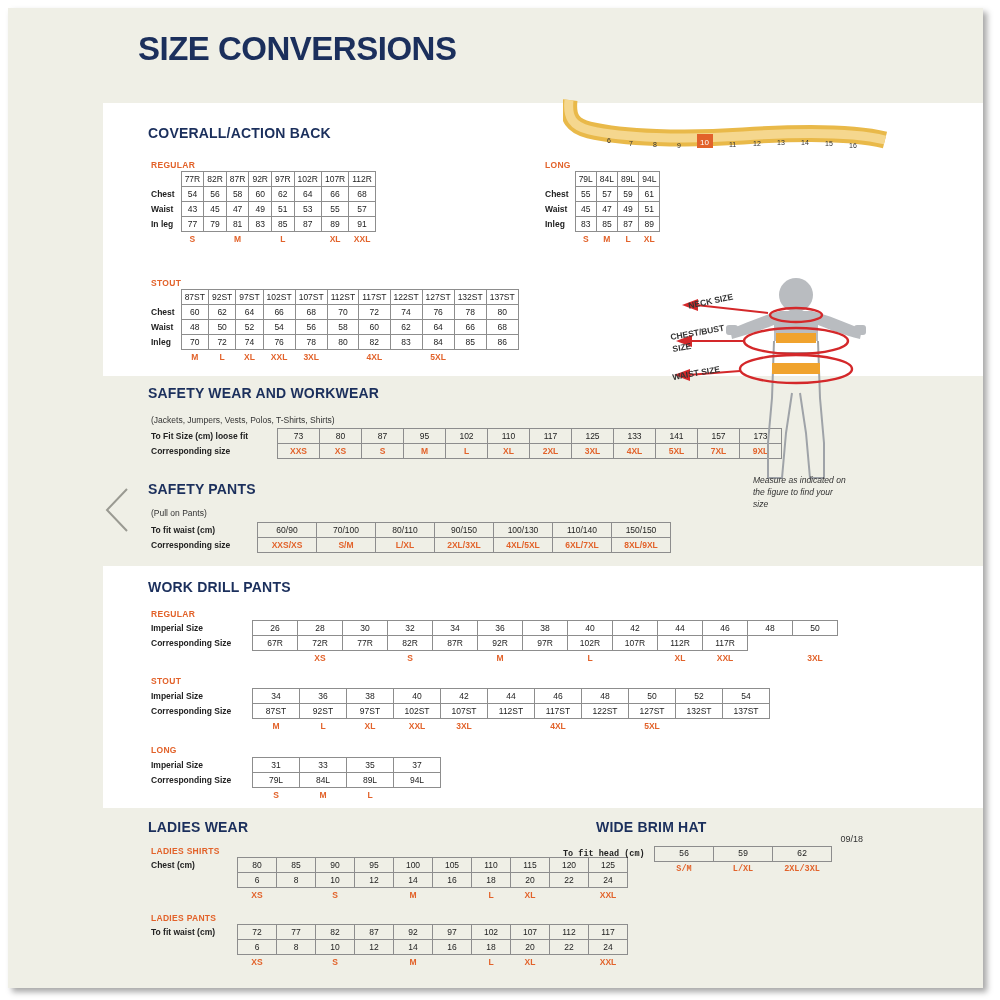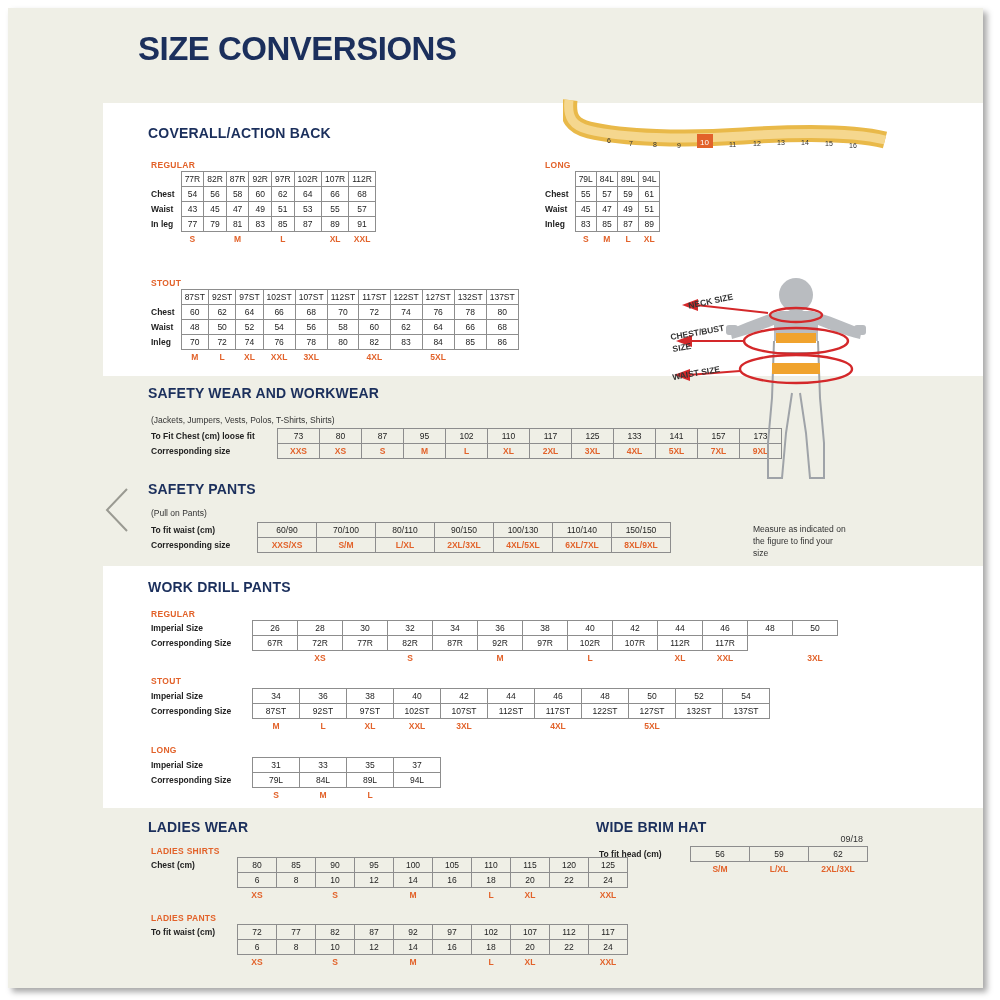--- a/index.html
+++ b/index.html
@@ -243,21 +243,21 @@
               <td class="noline"></td>
             </tr>
       </tbody>
         </table>
 
       <div class="sechead" style="left:140px;top:377px;">SAFETY WEAR AND WORKWEAR</div>
       <div class="note" style="left:143px;top:407px;">(Jackets, Jumpers, Vests, Polos, T-Shirts, Shirts)</div>
       <table class="t" style="left:140px;top:420px;">
         <tbody>
             <tr>
-              <td class="lbl" style="width:120px">To Fit Chest (cm) loose fit</td>
+              <td class="lbl" style="width:120px">To Fit Size (cm) loose fit</td>
           <td style="width:35px">73</td>
           <td style="width:35px">80</td>
           <td style="width:35px">87</td>
           <td style="width:35px">95</td>
           <td style="width:35px">102</td>
           <td style="width:35px">110</td>
           <td style="width:35px">117</td>
           <td style="width:35px">125</td>
           <td style="width:35px">133</td>
           <td style="width:35px">141</td>
@@ -338,21 +338,21 @@
         </g>
         <g stroke="#d4282a" stroke-width="2">
           <line x1="28" y1="42" x2="100" y2="50"></line>
           <line x1="22" y1="78" x2="76" y2="78"></line>
           <line x1="20" y1="112" x2="72" y2="108"></line>
         </g>
       </svg>
       <div class="measure" style="left:680px;top:287px;transform:rotate(-12deg);font-weight:bold;">NECK SIZE</div>
       <div class="measure" style="left:663px;top:317px;transform:rotate(-10deg);font-weight:bold;width:70px;">CHEST/BUST SIZE</div>
       <div class="measure" style="left:664px;top:359px;transform:rotate(-10deg);font-weight:bold;">WAIST SIZE</div>
-      <div class="measure" style="left:745px;top:515px;width:95px;">Measure as indicated on the figure to find your size</div>
+      <div class="measure" style="left:745px;top:466px;width:95px;font-style:italic;">Measure as indicated on the figure to find your size</div>
 
       <div class="sechead" style="left:140px;top:571px;">WORK DRILL PANTS</div>
       <div class="suborange" style="left:143px;top:601px;">REGULAR</div>
       <table class="t" style="left:140px;top:612px;">
         <tbody>
             <tr>
               <td class="lbl" style="width:95px">Imperial Size</td>
           <td style="width:38px">26</td>
           <td style="width:38px">28</td>
           <td style="width:38px">30</td>
@@ -562,21 +562,21 @@
           <td class="noline"></td>
           <td class="sz">L</td>
           <td class="sz">XL</td>
           <td class="noline"></td>
           <td class="sz">XXL</td>
             </tr>
       </tbody>
         </table>
 
       <div class="sechead" style="left:588px;top:811px;">WIDE BRIM HAT</div>
-      <table class="t" style="left:588px;top:838px;">
+      <table class="t" style="left:552px;top:838px;font-family:Liberation Mono, monospace;">
         <tbody>
             <tr>
               <td class="lbl" style="width:85px">To fit head (cm)</td>
           <td style="width:52px">56</td>
           <td style="width:52px">59</td>
           <td style="width:52px">62</td>
             </tr>
         <tr>
               <td class="noline"></td>
           <td class="sz">S/M</td>

